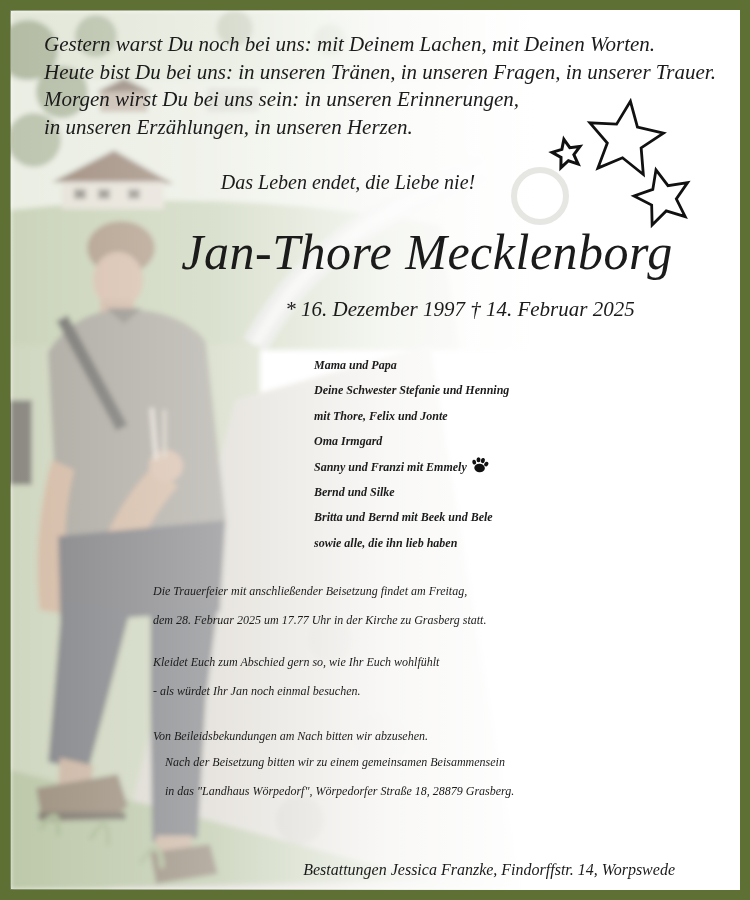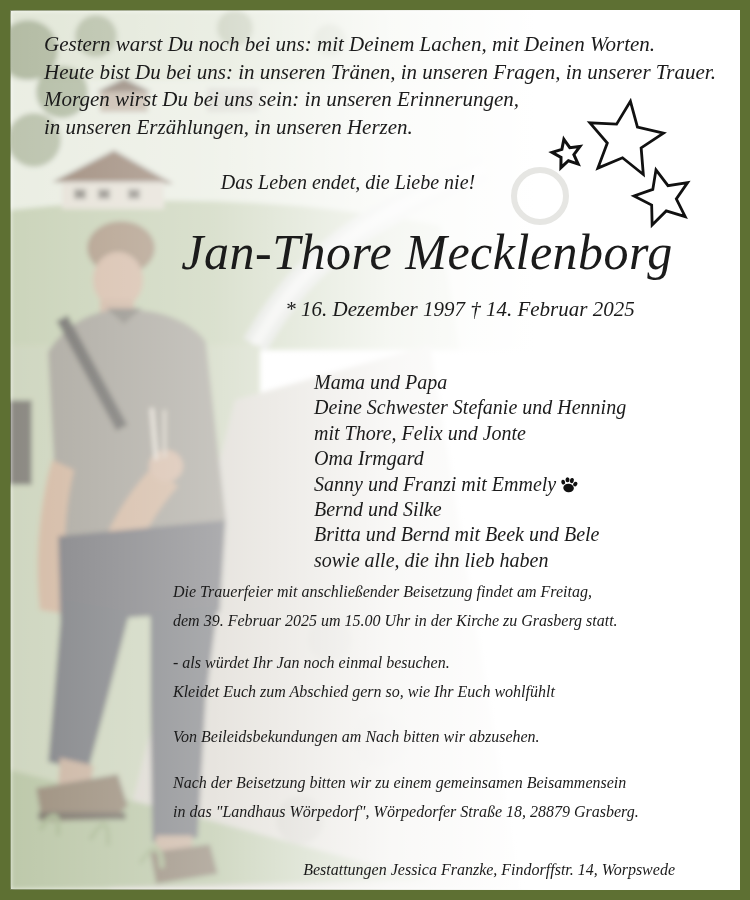--- a/index.html
+++ b/index.html
@@ -17,26 +17,26 @@
   .photo{position:absolute;left:0;top:0;width:730px;height:880px;}
   .stars{position:absolute;left:528px;top:82px;width:170px;height:148px;}
   .abs{position:absolute;}
   .verse{left:34px;top:21px;font-size:21px;line-height:27.5px;white-space:nowrap;}
   .motto{left:88px;top:161px;width:500px;text-align:center;font-size:20px;font-style:italic;}
   .name{left:117px;top:212px;width:600px;text-align:center;
         font-size:50px;font-weight:400;margin:0;line-height:60px;letter-spacing:.5px;
         white-space:nowrap;}
   .dates{left:160px;top:287px;width:580px;text-align:center;font-size:21px;}
   .dates .death{}
-  .mourners{left:304px;top:360px;font-size:20px;font-weight:normal;line-height:25.4px;white-space:nowrap;}
-  .para{font-size:16px;line-height:29px;white-space:nowrap;margin-left:20px;}
+  .mourners{left:304px;top:343px;font-size:12px;font-weight:bold;line-height:25.4px;white-space:nowrap;}
+  .para{font-size:12px;line-height:29px;white-space:nowrap;}
   .funeral{left:143px;top:567px;}
   .dress{left:143px;top:638px;}
   .condolence{left:143px;top:712px;}
-  .gathering{left:143px;top:758px;}
+  .gathering{left:143px;top:738px;padding-left:12px;}
   .footer{left:65px;top:851px;width:600px;text-align:right;font-size:16px;}
   .paw{display:inline-block;vertical-align:-2px;margin-left:4px;}
 </style>
 </head>
 <body>
 
 <div class="card">
 
   <svg class="photo" viewBox="10 10 730 880" preserveAspectRatio="none" aria-hidden="true">
     <defs>
@@ -158,26 +158,26 @@
         </g>
       </svg>
     </div>
     <div>Bernd und Silke</div>
     <div>Britta und Bernd mit Beek und Bele</div>
     <div>sowie alle, die ihn lieb haben</div>
   </div>
 
   <div class="abs para funeral">
     <div>Die Trauerfeier mit anschließender Beisetzung findet am Freitag,</div>
-    <div>dem 39. Februar 2025 um 15.00 Uhr in der Kirche zu Grasberg statt.</div>
+    <div>dem 28. Februar 2025 um 17.77 Uhr in der Kirche zu Grasberg statt.</div>
   </div>
 
   <div class="abs para dress">
+    <div>Kleidet Euch zum Abschied gern so, wie Ihr Euch wohlfühlt</div>
     <div>- als würdet Ihr Jan noch einmal besuchen.</div>
-    <div>Kleidet Euch zum Abschied gern so, wie Ihr Euch wohlfühlt</div>
   </div>
 
   <div class="abs para condolence">Von Beileidsbekundungen am Nach bitten wir abzusehen.</div>
 
   <div class="abs para gathering">
     <div>Nach der Beisetzung bitten wir zu einem gemeinsamen Beisammensein</div>
     <div>in das "Landhaus Wörpedorf", Wörpedorfer Straße 18, 28879 Grasberg.</div>
   </div>
 
   <div class="abs footer">Bestattungen Jessica Franzke, Findorffstr. 14, Worpswede</div>

